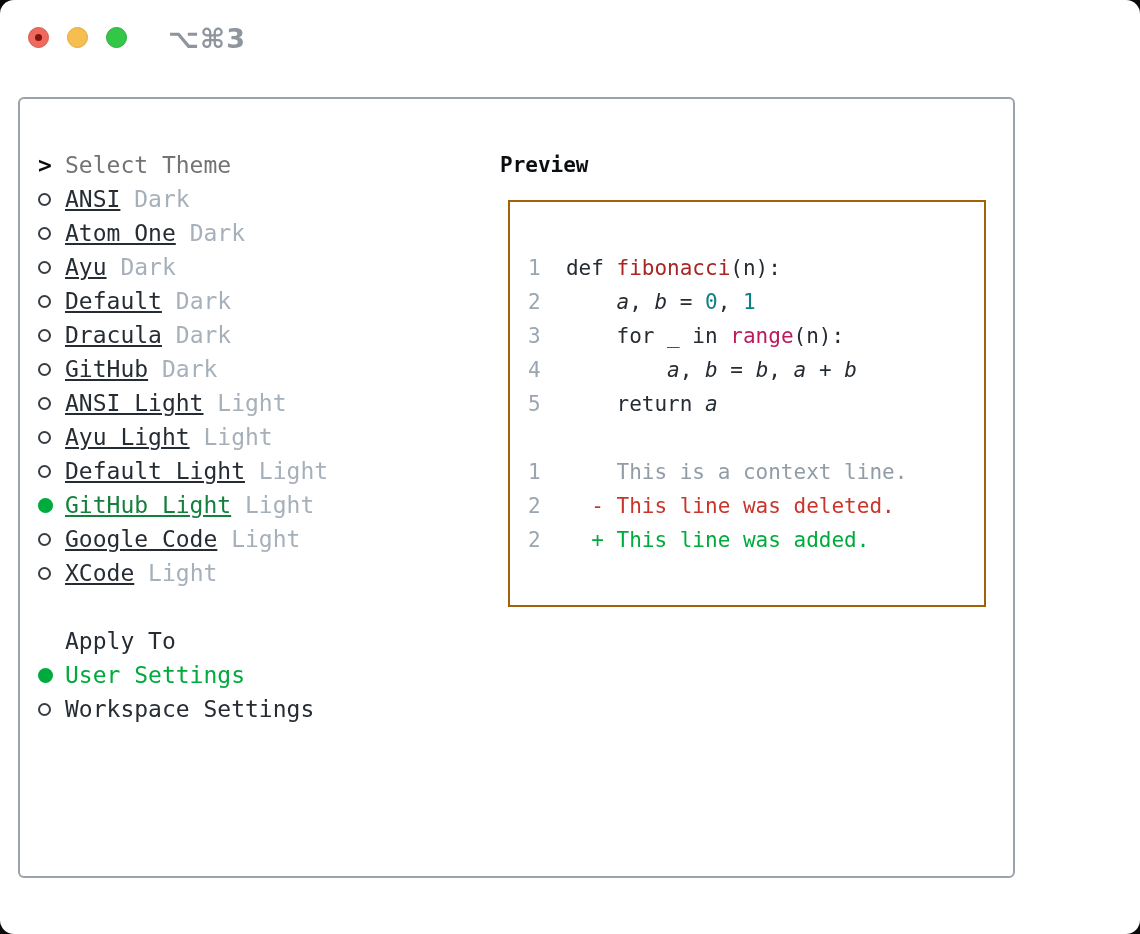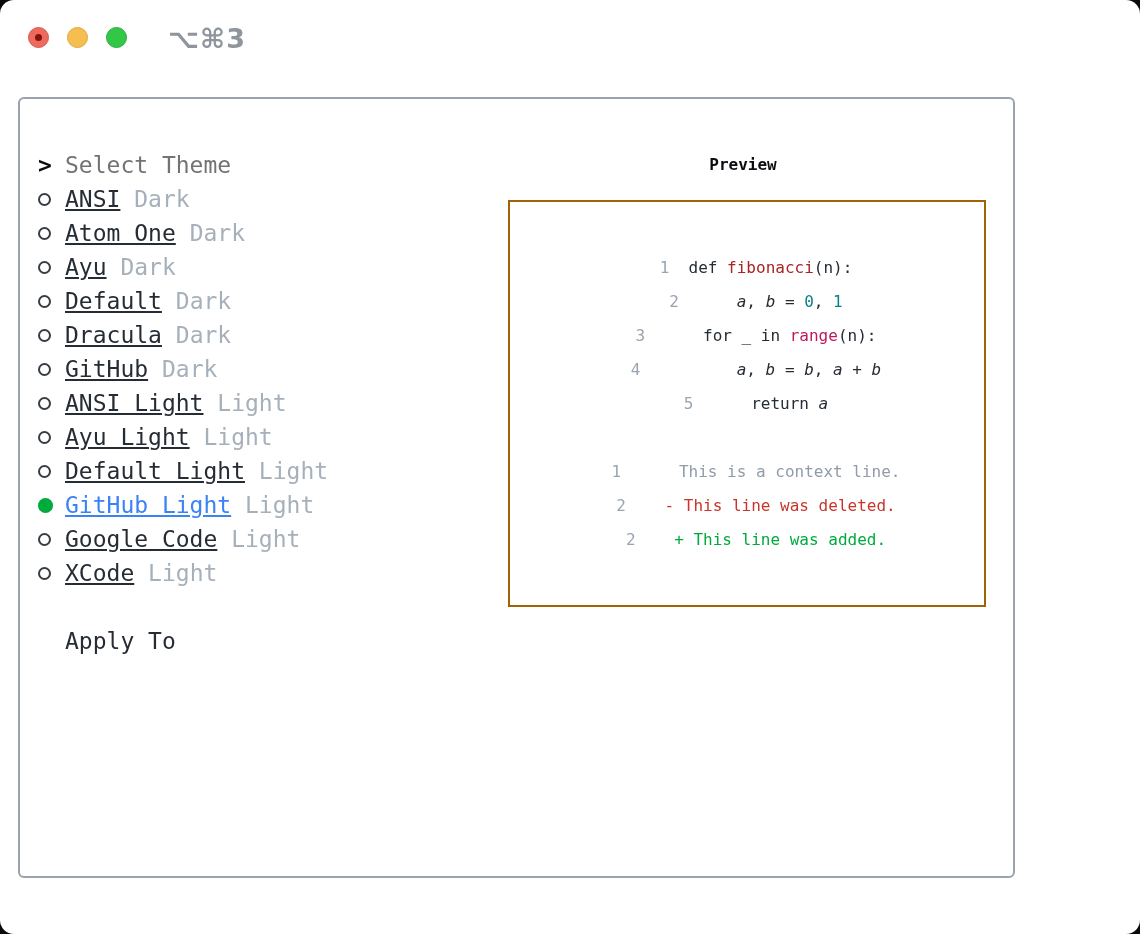--- a/index.html
+++ b/index.html
@@ -27,28 +27,28 @@
            border:2px solid #9aa2ad; border-radius:6px; background:#fff; }
 
   .left-col { position:absolute; left:18px; top:49px; font-size:23px; line-height:34px; color:#262c33; }
   .row { display:flex; align-items:center; height:34px; white-space:pre; }
   .marker-slot { display:inline-flex; width:27px; align-items:center; flex:0 0 27px; }
   .chev { font-weight:bold; color:#0b0d10; }
   .hdr  { font-weight:normal; color:#737373; }
   .dot { width:13px; height:13px; border:2.5px solid #363d45; border-radius:50%; }
   .dot.sel { width:15px; height:15px; border:none; background:#00ab3d; }
   .t-name { color:#262c33;text-decoration:underline; }
-  .t-name.sel { color:#3b82f6; }
+  .t-name.sel { color:#15803d; }
   .t-variant { color:#a6b0ba; }
   .a-label { color:#262c33; }
   .a-label.sel { color:#00ab3d; }
   .spacer { height:34px; }
   .help { color:#98a3ae; }
 
-  .right-col { position:absolute; left:480px; top:49px; font-size:16px; line-height:34px;text-align:center; }
+  .right-col { position:absolute; left:480px; top:49px; font-size:21px; line-height:34px; }
   .preview-title { font-weight:bold; color:#0b0d10; height:34px; }
   .preview-box { margin-left:8px; margin-top:18px; width:478px; height:407px;
                  border:2px solid #a16207; background:#fff; padding:49px 0 0 18px; overflow:hidden; }
   .pline { height:34px; white-space:pre; }
 
   
   .c-num  { color:#9aa5b0; }
   .c-code { color:#262c33; }
   .c-fn   { color:#a82523; }
   .c-lit  { color:#0d7f87; }
@@ -93,20 +93,24 @@
           <div class="row"><span class="marker-slot"><span class="dot"></span></span><span class="t-name">XCode</span><span class="t-variant"> Light</span></div>
         </div>
 
       <div class="spacer"></div>
 
       <div class="row">
         <span class="marker-slot"></span>
         <span class="a-label">Apply To</span>
       </div>
 
+      <div id="apply-list">
+          <div class="row"><span class="marker-slot"><span class="dot sel"></span></span><span class="a-label sel">User Settings</span></div>
+          <div class="row"><span class="marker-slot"><span class="dot"></span></span><span class="a-label">Workspace Settings</span></div>
+        </div>
 
       <div class="spacer"></div>
 
     </div>
 
     <div class="right-col">
       <div class="preview-title">Preview</div>
       <div id="preview-box" class="preview-box">
           <div class="pline"><span class="c-num">1</span><span class="c-code">  def </span><span class="c-fn">fibonacci</span><span class="c-code">(n):</span></div>
           <div class="pline"><span class="c-num">2</span><span class="c-code">      </span><span class="c-var">a</span><span class="c-code">, </span><span class="c-var">b</span><span class="c-code"> = </span><span class="c-lit">0</span><span class="c-code">, </span><span class="c-lit">1</span></div>

